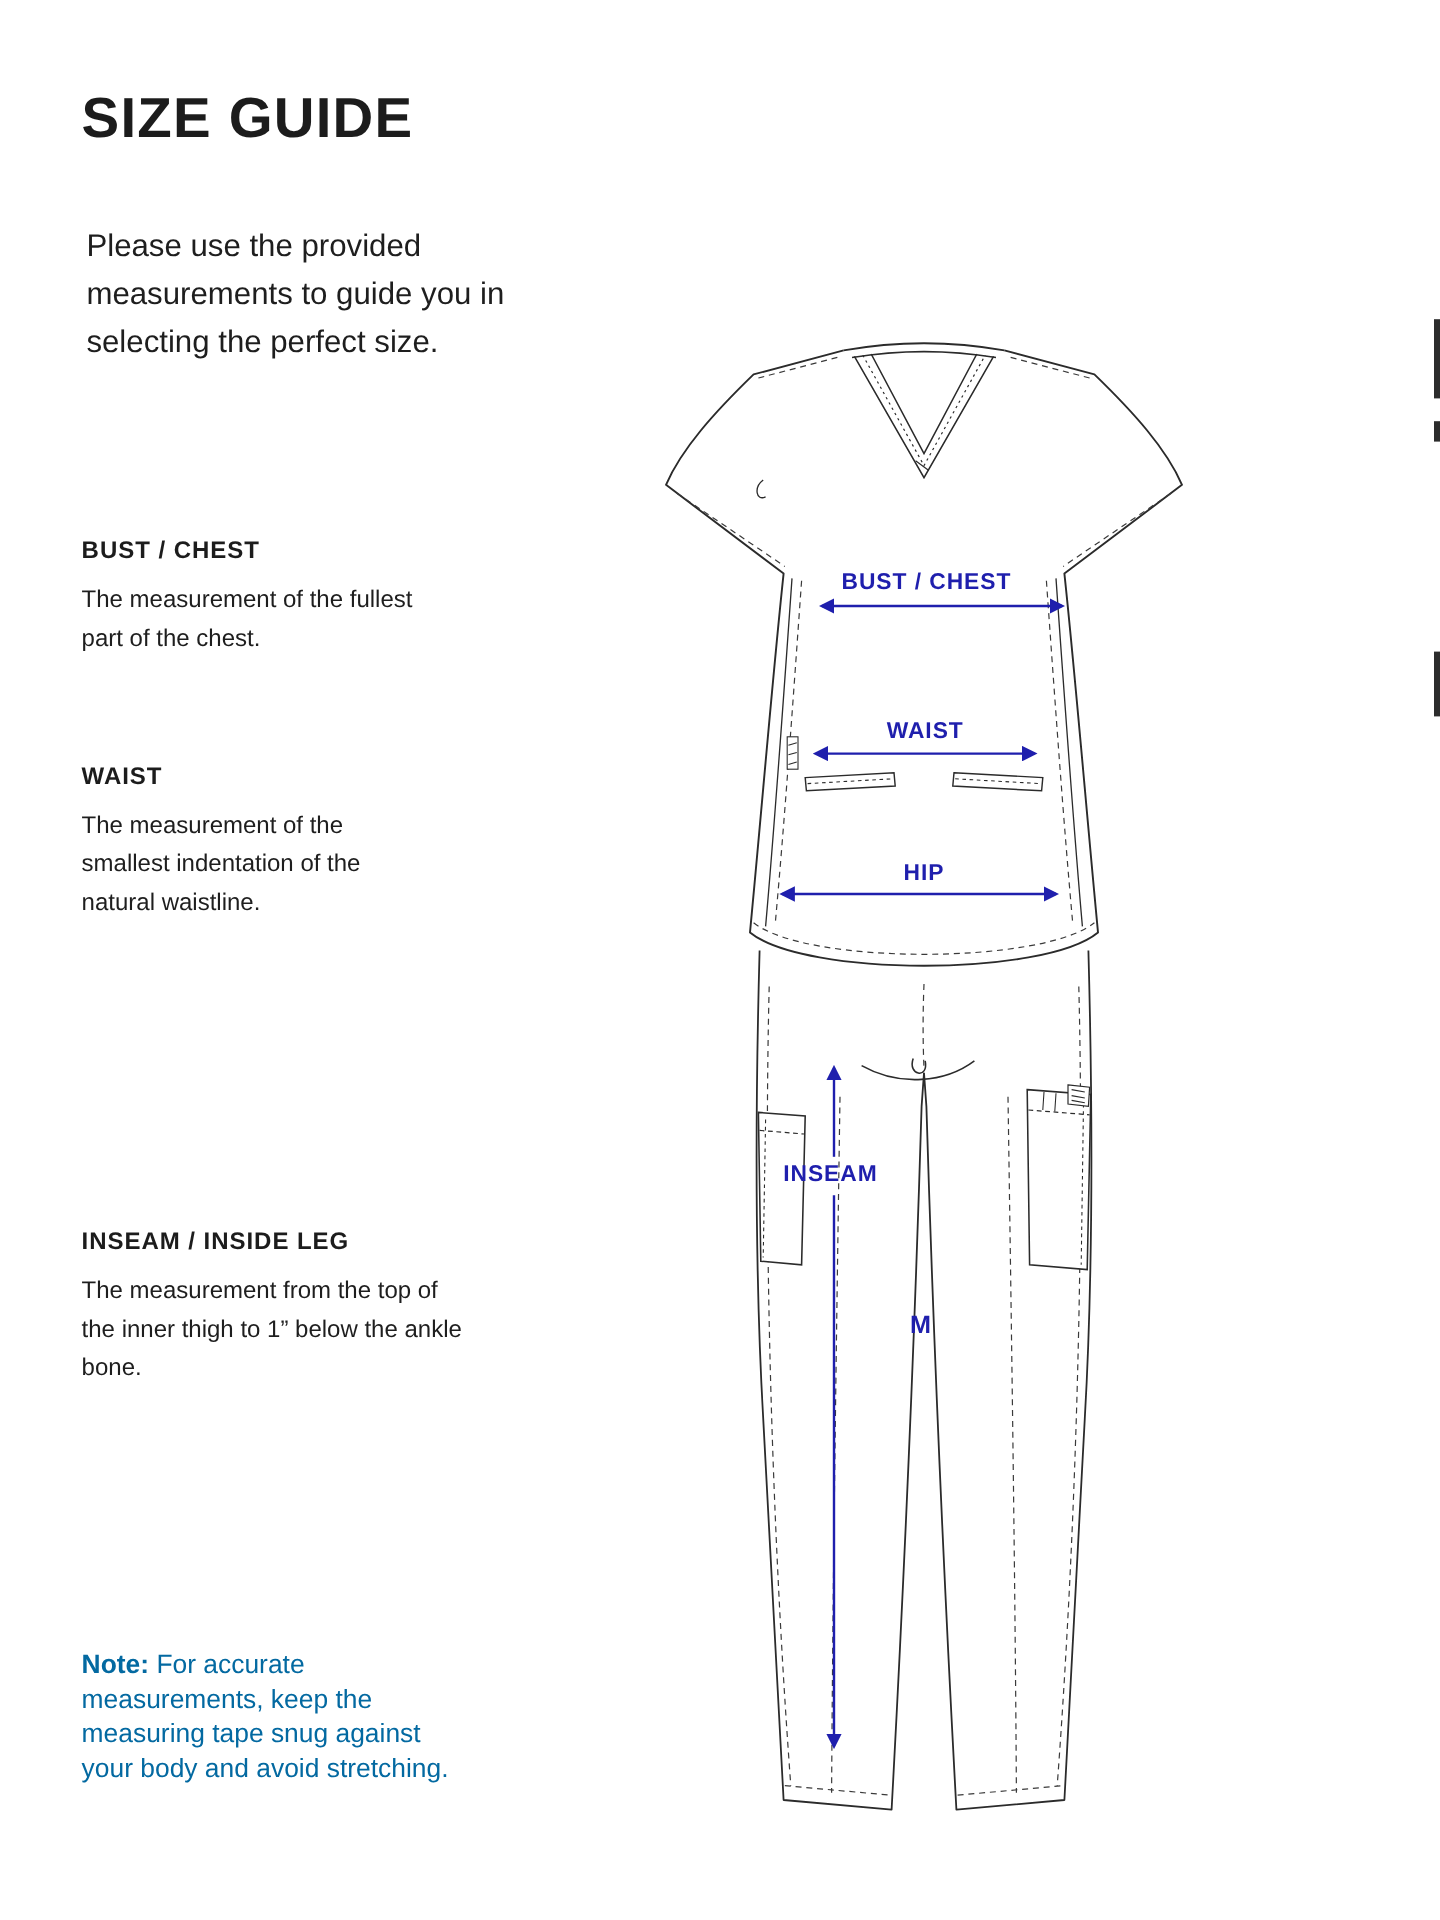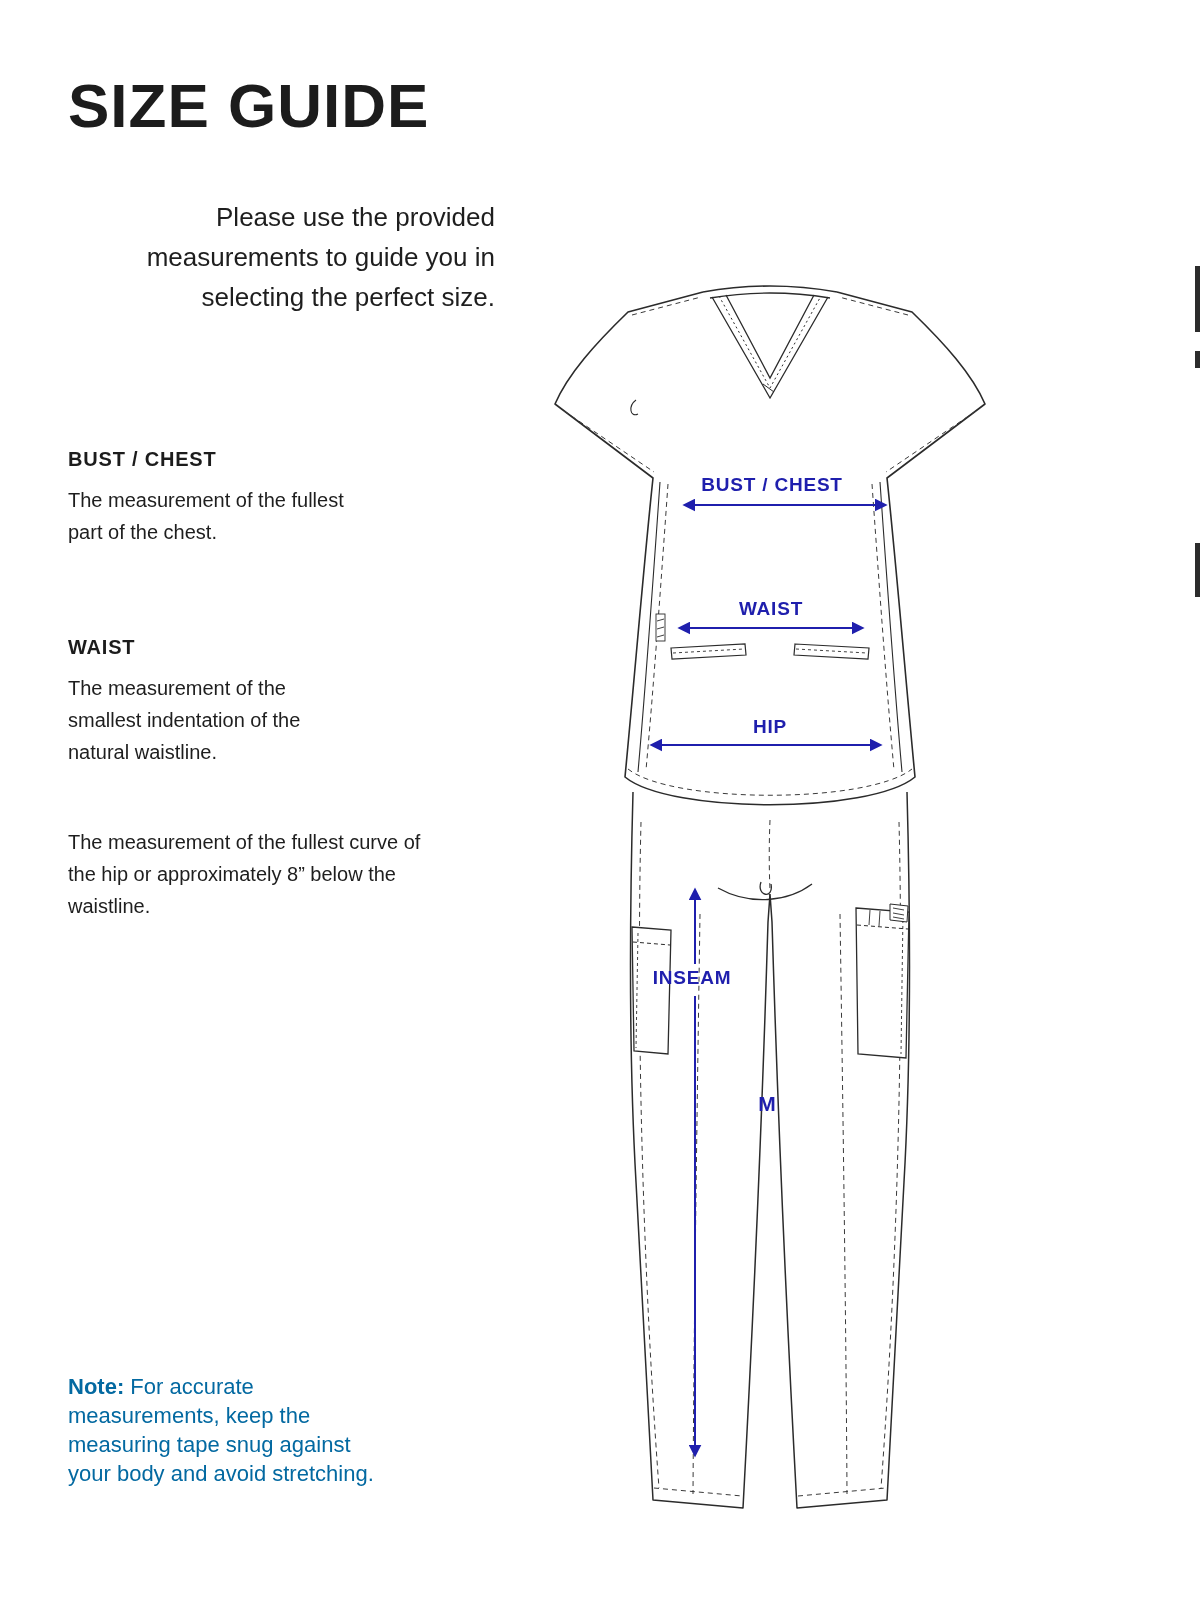--- a/index.html
+++ b/index.html
@@ -4,25 +4,25 @@
 <style>
   html,body{margin:0;padding:0;}
   body{
     width:1200px;height:1600px;background:#ffffff;
     font-family:"Liberation Sans", sans-serif;color:#1f1f1f;
     position:relative;overflow:hidden;
   }
   .page{position:absolute;inset:0;}
   .title{
     position:absolute;left:68px;top:70px;margin:0;
-    font-size:62px;font-weight:800;letter-spacing:1px;color:#1c1c1c;
+    font-size:47px;font-weight:800;letter-spacing:1px;color:#1c1c1c;
   }
   .intro{
-    position:absolute;left:68px;top:180px;margin:17px;width:410px;
-    font-size:26px;line-height:40px;color:#1e1e1e;text-align:right;
+    position:absolute;left:68px;top:180px;margin:4px;width:410px;
+    font-size:26px;line-height:40px;color:#1e1e1e;
   }
   .def{position:absolute;left:68px;margin:0;}
   .def h2{
     margin:0 0 13px 0;font-size:20px;font-weight:700;letter-spacing:0.8px;color:#1c1c1c;
   }
   .def p{margin:0;font-size:20px;line-height:32px;color:#1e1e1e;}
   .def-bust{top:448px;}  .def-bust p{width:282px;}
   .def-waist{top:636px;} .def-waist p{width:296px;}
   .def-hips{top:826px;}  .def-hips p{width:372px;}
   .def-inseam{top:1024px;} .def-inseam p{width:318px;}
@@ -50,23 +50,26 @@
     <h2>BUST / CHEST</h2>
     <p>The measurement of the fullest part of the chest.</p>
   </section>
 
   <section class="def def-waist">
     <h2>WAIST</h2>
     <p>The measurement of the smallest indentation of the natural waistline.</p>
   </section>
 
   <section class="def def-hips">
-    <p>The measurement of the fullest curve of the hip or approximately 8” below the waistline.</p>
   </section>
 
+  <section class="def def-inseam">
+    <h2>INSEAM / INSIDE LEG</h2>
+    <p>The measurement from the top of the inner thigh to 1” below the ankle bone.</p>
+  </section>
 
   <p class="note">
     <strong>Note:</strong>
     <span>For accurate measurements, keep the measuring tape snug against your body and avoid stretching.</span>
   </p>
 
   <svg class="diagram" width="452" height="1240" viewBox="0 0 452 1240" aria-hidden="true">
     <defs>
       <marker id="arr" viewBox="0 0 10 10" refX="8" refY="5" markerWidth="6.5" markerHeight="6.5" orient="auto-start-reverse">
         <path d="M0,0 L10,5 L0,10 z" fill="#1f1fad"></path>

